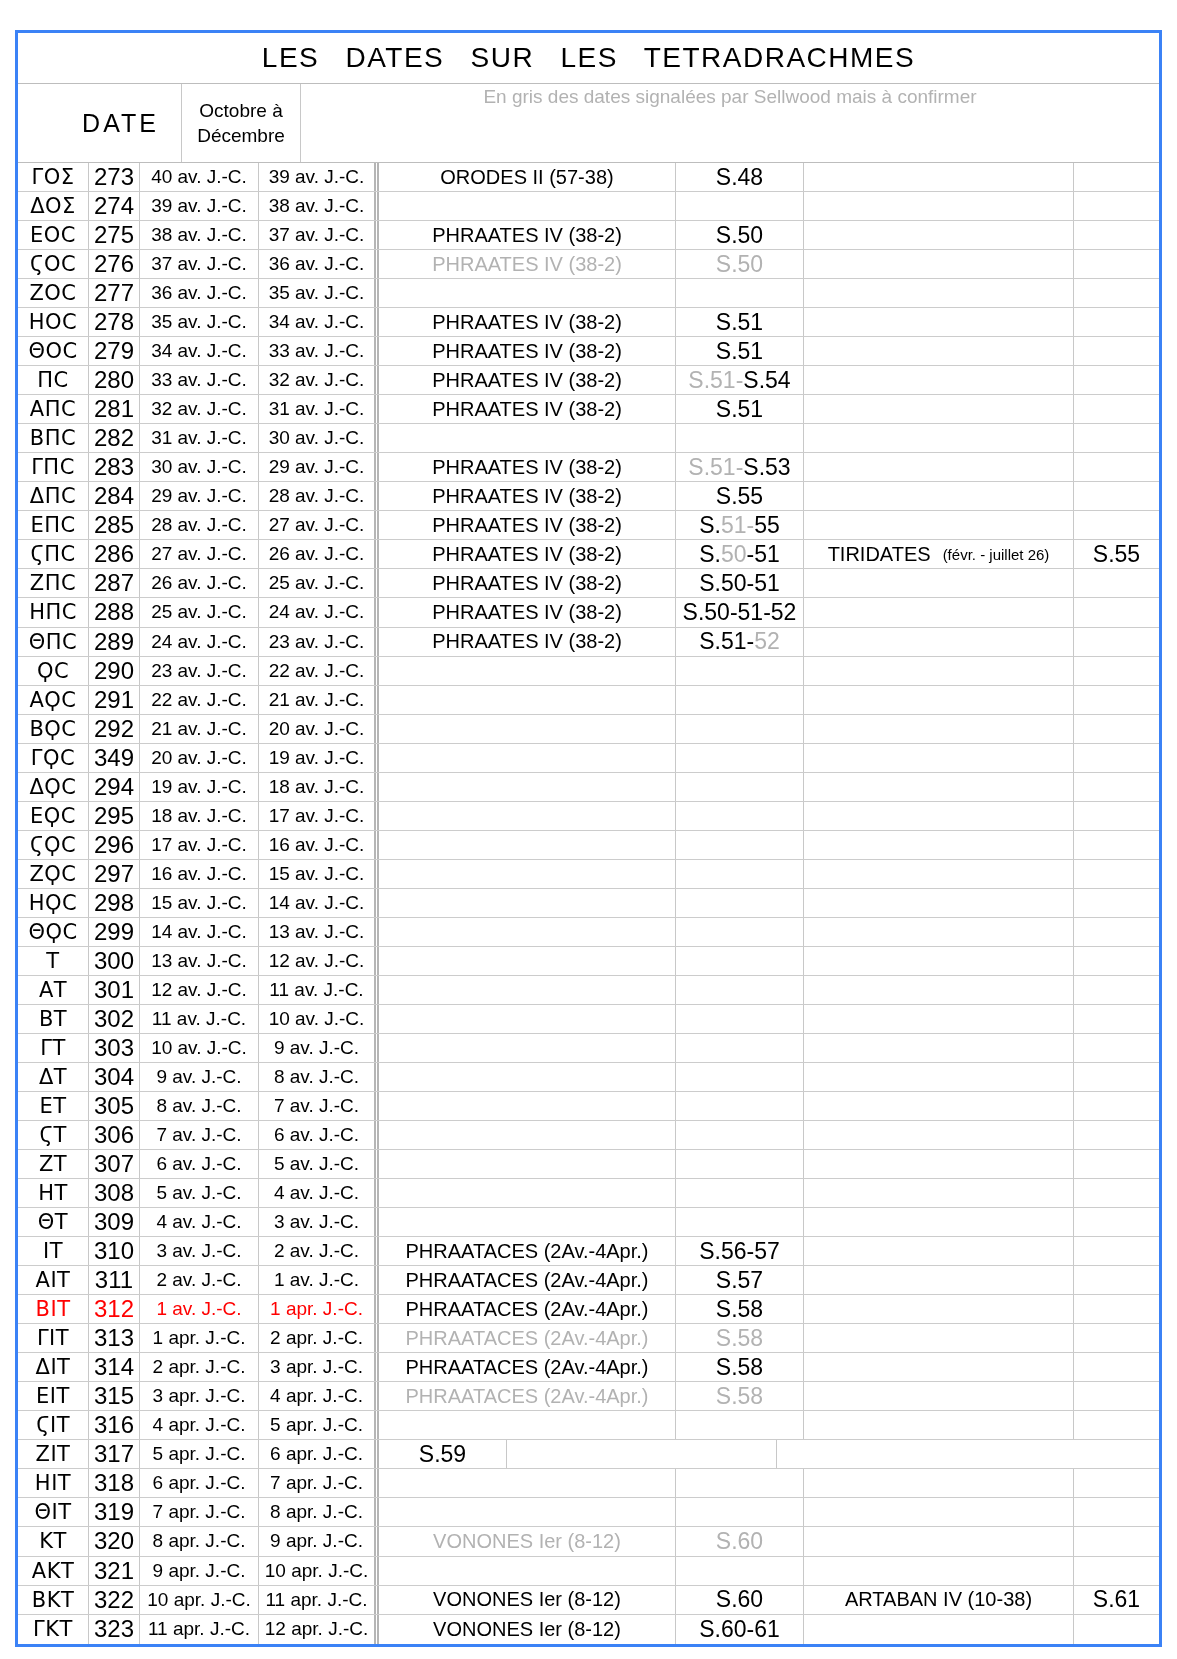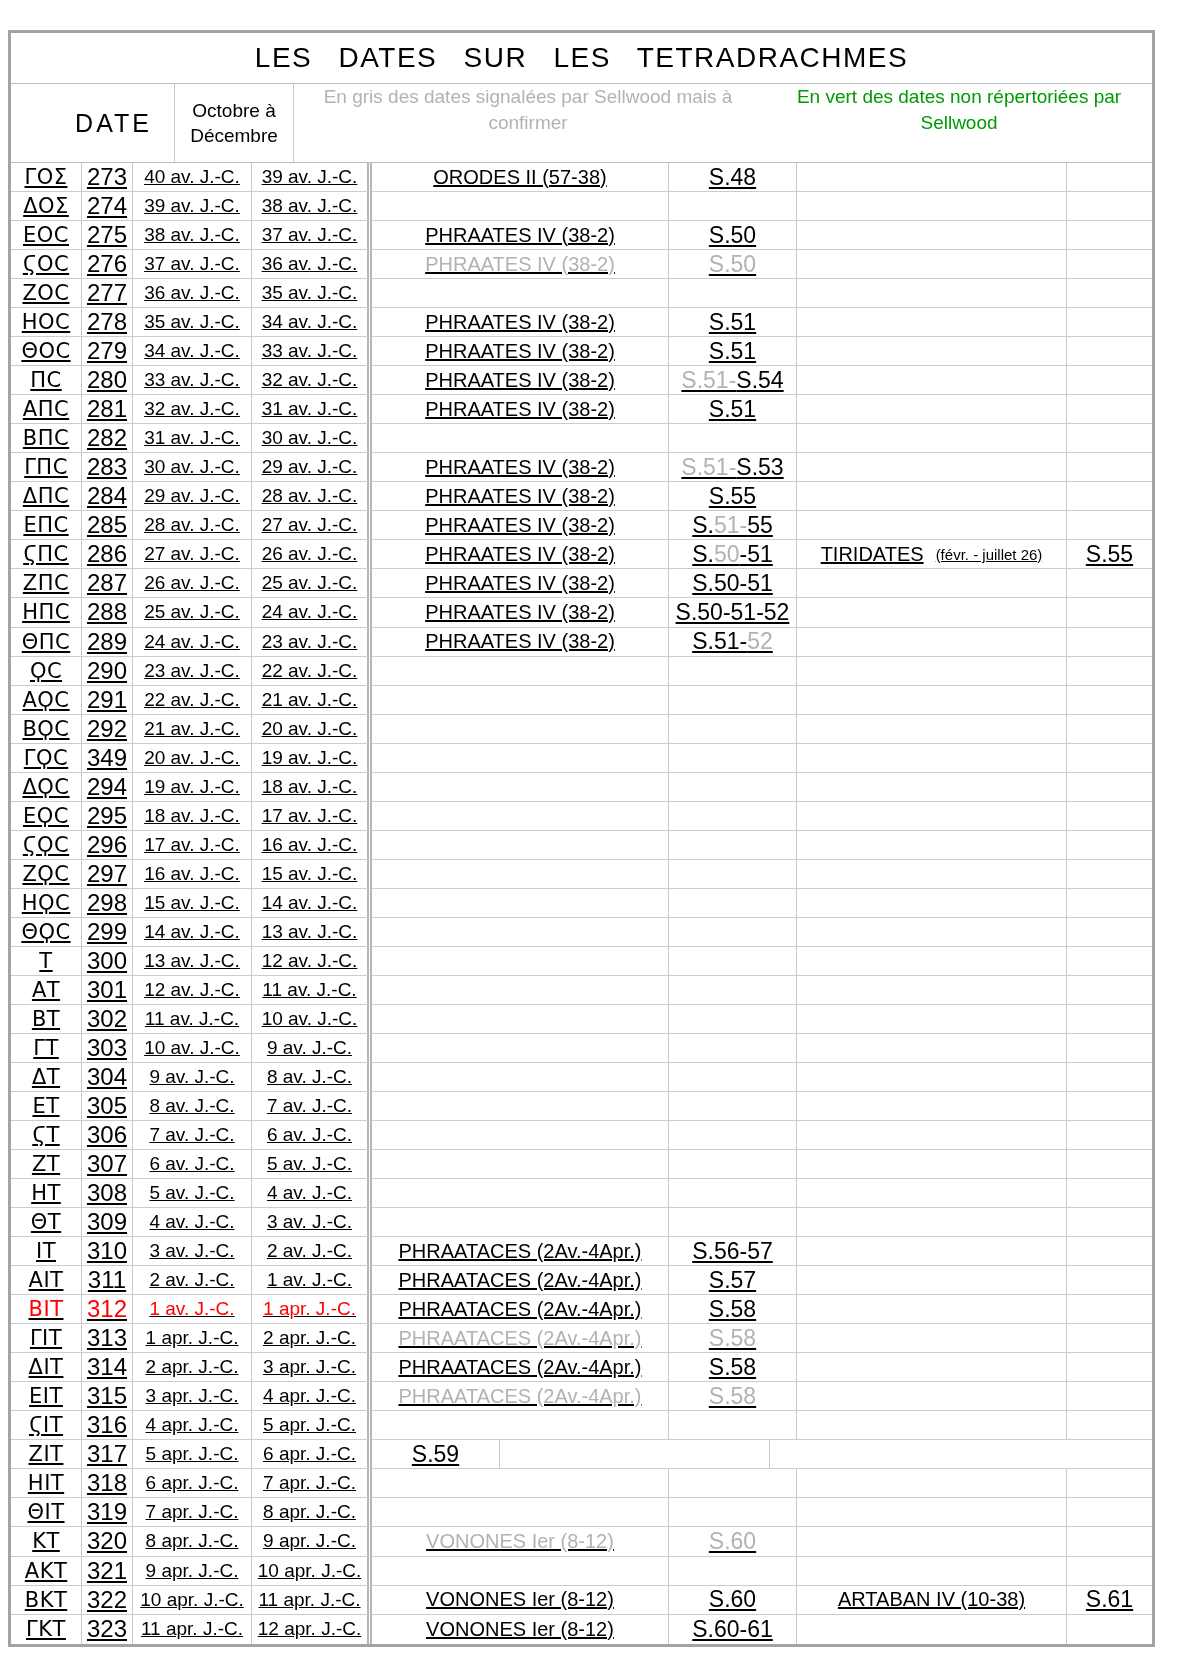--- a/index.html
+++ b/index.html
@@ -1,36 +1,36 @@
 <!DOCTYPE html>
 <html><head>
 <meta charset="utf-8">
 <style>
   html,body{margin:0;padding:0;background:#fff;}
   .page{position:relative;width:1177px;height:1659px;background:#fff;
         font-family:"Liberation Sans",sans-serif;color:#000;overflow:hidden;}
-  .table{position:absolute;left:8px;top:30px;width:1147px;height:1617px;
-         border:3px solid #a3a3a3;box-sizing:border-box;display:flex;flex-direction:column;}
+  .table{position:absolute;left:15px;top:30px;width:1147px;height:1617px;
+         border:3px solid #3b82f6;box-sizing:border-box;display:flex;flex-direction:column;}
   .title-row{height:50px;flex:0 0 50px;border-bottom:1px solid #bdbdbd;
              display:flex;align-items:center;justify-content:center;
              font-size:28px;letter-spacing:1.5px;word-spacing:17px;}
   .header-row{height:78px;flex:0 0 78px;border-bottom:1px solid #bdbdbd;display:flex;padding-left:42px;}
   .header-row>div{box-sizing:border-box;}
   .h-date{width:122px;border-right:1px solid #c8c8c8;display:flex;align-items:center;
           justify-content:center;font-size:25px;letter-spacing:3px;}
   .h-col{width:119px;border-right:1px solid #c8c8c8;display:flex;flex-direction:column;
          justify-content:center;text-align:center;font-size:19px;line-height:25px;}
   .h-col.jansep{width:120px;border-right:5px double #b5b5b5;}
   .h-notes{flex:1;display:flex;flex-direction:row;justify-content:center;
            text-align:center;font-size:19px;line-height:26px;gap:4px;}
   .note-gray{color:#b2b2b2;}
   .note-green{color:#009a00;}
   .body-rows{flex:1;display:flex;flex-direction:column;}
   .d-row{height:29.04px;flex:0 0 29.04px;display:flex;box-sizing:border-box;
-         border-bottom:1px solid #ccc;text-decoration:underline;}
+         border-bottom:1px solid #ccc;}
   .body-rows .d-row:last-child{border-bottom:none;}
   .d-row>div{box-sizing:border-box;display:flex;align-items:center;justify-content:center;
              white-space:nowrap;overflow:visible;}
   .c-g{width:71px;border-right:1px solid #c8c8c8;
        font-family:"DejaVu Sans",sans-serif;font-size:21px;letter-spacing:0.5px;}
   .c-n{width:51px;border-right:1px solid #c8c8c8;font-size:24px;}
   .c-od{width:119px;border-right:1px solid #c8c8c8;font-size:19px;}
   .c-js{width:120px;border-right:5px double #b5b5b5;font-size:19px;}
   .c-r1{width:297px;border-right:1px solid #c8c8c8;font-size:20px;}
   .c-s1{width:128px;border-right:1px solid #c8c8c8;font-size:23px;}
@@ -49,21 +49,20 @@
     <div class="title-row">LES DATES SUR LES TETRADRACHMES</div>
 
     <div class="header-row">
       <div class="h-date">DATE</div>
       <div class="h-col">
         <span>Octobre à</span>
         <span>Décembre</span>
       </div>
       <div class="h-notes">
         <span class="note-gray">En gris des dates signalées par Sellwood mais à confirmer</span>
-        <span class="note-green">En vert des dates non répertoriées par Sellwood</span>
       </div>
     </div>
 
     <div class="body-rows">
         <div class="d-row">
     <div class="c-g">ΓΟΣ</div>
     <div class="c-n">273</div>
     <div class="c-od">40 av. J.-C.</div>
     <div class="c-js">39 av. J.-C.</div>
     <div class="c-r1">

